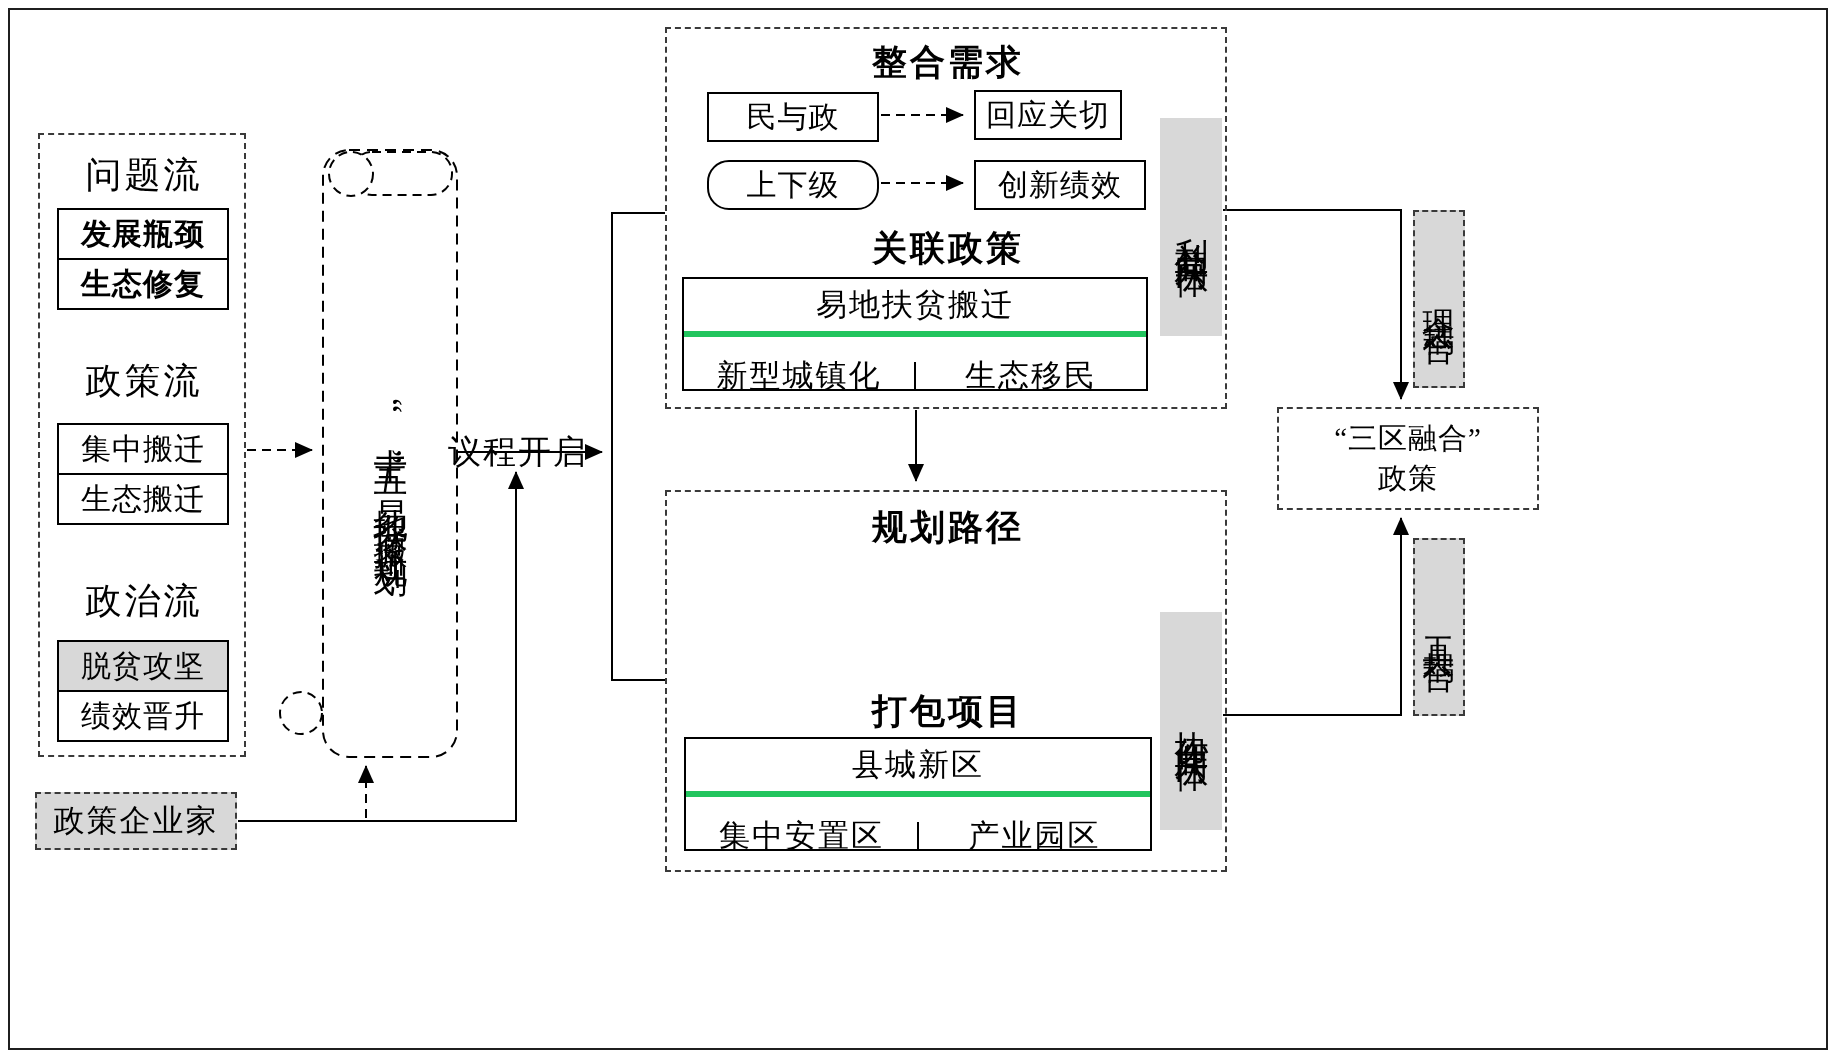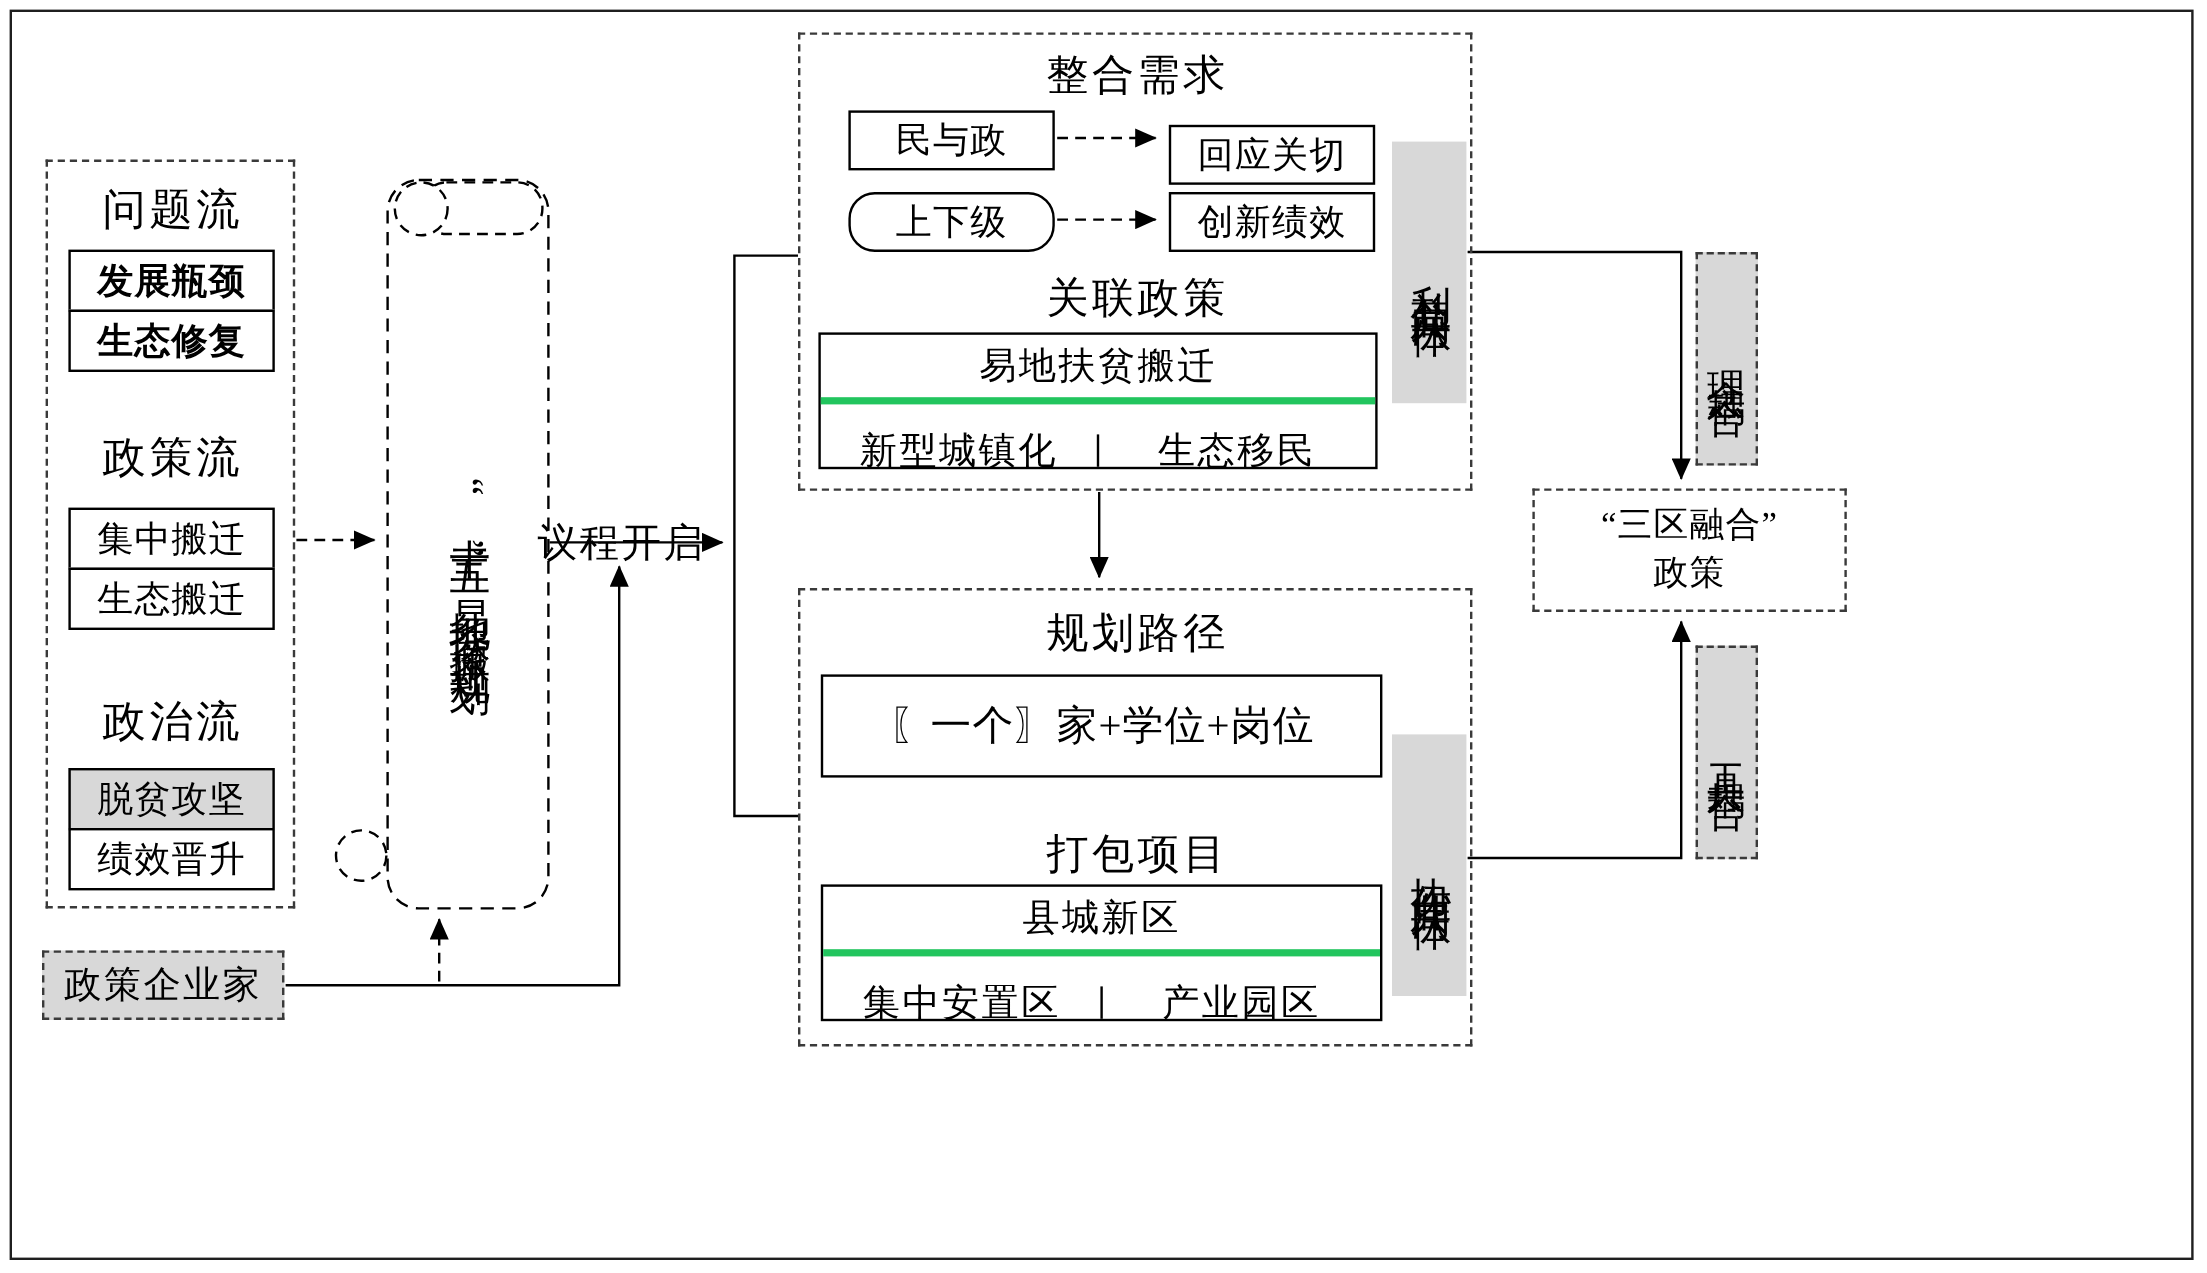--- a/index.html
+++ b/index.html
@@ -6,21 +6,21 @@
   #canvas{position:relative;width:1839px;height:1061px;background:#fff;overflow:hidden;
           font-family:"Liberation Serif","DejaVu Serif",serif;color:#000;}
   .abs{position:absolute;box-sizing:border-box;}
   #frame{left:8px;top:8px;width:1820px;height:1042px;border:2px solid #1f1f1f;}
   .dashed-panel{border:2px dashed #3a3a3a;background:transparent;}
   .sec-title{font-size:36px;text-align:center;letter-spacing:3px;}
   .node{box-sizing:border-box;border:2px solid #000;background:#fff;height:52px;
         display:flex;align-items:center;justify-content:center;font-size:30px;letter-spacing:1px;}
   .stack .node + .node{margin-top:-2px;}
   .shaded{background:var(--color-shade,#d8d8d8);}
-  .big-title{font-weight:normal;font-size:35px;text-align:center;letter-spacing:3px;}
+  .big-title{font-weight:bold;font-size:35px;text-align:center;letter-spacing:3px;}
   .vflex{display:flex;align-items:center;justify-content:center;}
   .vtext{writing-mode:vertical-rl;}
   .ptable{box-sizing:border-box;border:2px solid #000;background:#fff;}
   .ptable .hcell{height:52px;border-bottom:6px solid #22c55e;display:flex;align-items:center;
                  justify-content:center;font-size:31px;letter-spacing:2px;}
   .ptable .prow{display:flex;height:52px;}
   .ptable .prow .pcell{flex:1;display:flex;align-items:center;justify-content:center;
                        font-size:31px;letter-spacing:2px;margin-top:25px;}
   .ptable .prow .pcell + .pcell{border-left:2px solid #000;}
   svg.layer{position:absolute;left:0;top:0;}
@@ -83,21 +83,21 @@
   <div class="abs vflex" style="left:330px;top:196px;width:120px;height:552px;">
     <div class="vtext" style="font-size:34px;letter-spacing:9px;">“十三五”易地扶贫搬迁规划</div>
   </div>
 
   <div class="abs" style="left:430px;top:402px;width:176px;text-align:center;font-size:33px;letter-spacing:2px;margin-top:28px;">议程开启</div>
 
   <div class="abs dashed-panel" style="left:665px;top:27px;width:562px;height:382px;">
     <div class="abs big-title" style="left:0;top:10px;width:562px;">整合需求</div>
 
     <div class="abs node" style="left:40px;top:63px;width:172px;height:50px;">民与政</div>
-    <div class="abs node" style="left:307px;top:75px;width:172px;height:50px;text-align:center;">回应关切</div>
+    <div class="abs node" style="left:307px;top:61px;width:148px;height:50px;text-align:center;">回应关切</div>
     <div class="abs node" style="left:40px;top:131px;width:172px;height:50px;border-radius:22px;">上下级</div>
     <div class="abs node" style="left:307px;top:131px;width:172px;height:50px;">创新绩效</div>
 
     <div class="abs big-title" style="left:0;top:196px;width:562px;">关联政策</div>
 
     <div class="abs ptable" style="left:15px;top:248px;width:466px;">
       <div class="hcell">易地扶贫搬迁</div>
       <div class="prow">
         <div class="pcell">新型城镇化</div>
         <div class="pcell">生态移民</div>
@@ -105,21 +105,20 @@
     </div>
   </div>
 
   <div class="abs vflex shaded" style="left:1160px;top:118px;width:62px;height:218px;">
     <div class="vtext" style="font-size:34px;letter-spacing:7px;">利益共同体</div>
   </div>
 
   <div class="abs dashed-panel" style="left:665px;top:490px;width:562px;height:382px;">
     <div class="abs big-title" style="left:0;top:12px;width:562px;">规划路径</div>
 
-    <div class="abs node" style="left:17px;top:70px;width:468px;height:86px;font-size:34px;">〖一个〗家+学位+岗位</div>
 
     <div class="abs big-title" style="left:0;top:196px;width:562px;">打包项目</div>
 
     <div class="abs ptable" style="left:17px;top:245px;width:468px;">
       <div class="hcell">县城新区</div>
       <div class="prow">
         <div class="pcell">集中安置区</div>
         <div class="pcell">产业园区</div>
       </div>
     </div>

